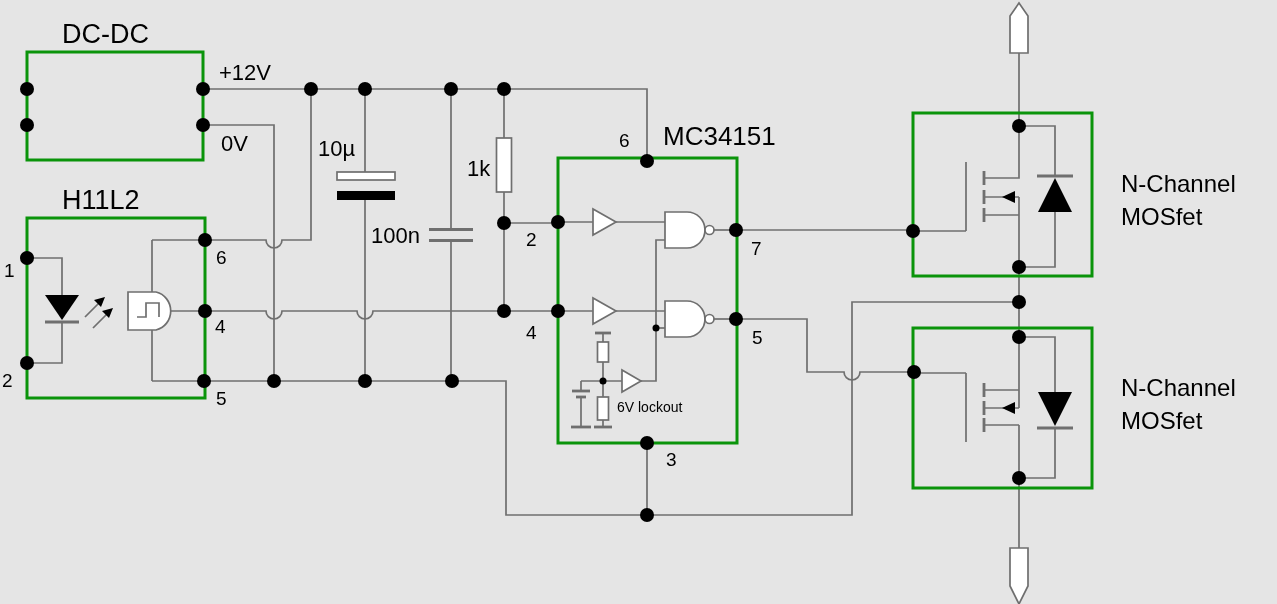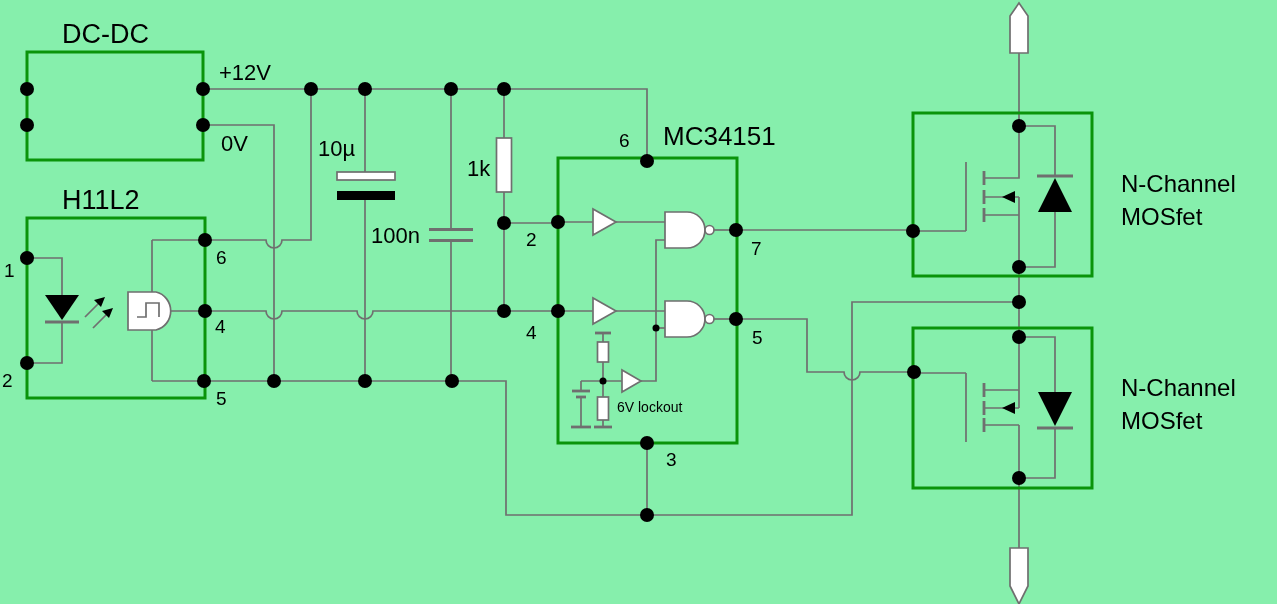--- a/index.html
+++ b/index.html
@@ -1,16 +1,16 @@
 <!DOCTYPE html>
 <html><head>
 <meta charset="utf-8">
 <style>
   html,body{margin:0;padding:0;background:#ffffff;}
-  .stage{position:relative;width:1277px;height:604px;background:#86efac;overflow:hidden;
+  .stage{position:relative;width:1277px;height:604px;background:#e5e5e5;overflow:hidden;
          font-family:"Liberation Sans", sans-serif;}
   svg{position:absolute;left:0;top:0;}
   text{fill:#000000;font-family:"Liberation Sans", sans-serif;}
   .t-title{font-size:27px;}
   .t-chip {font-size:26px;}
   .t-comp {font-size:22px;}
   .t-pin  {font-size:19px;}
   .t-small{font-size:14px;}
   .t-mos  {font-size:24px;}
   .wire{stroke:#6f6f6f;stroke-width:1.7;fill:none;}

